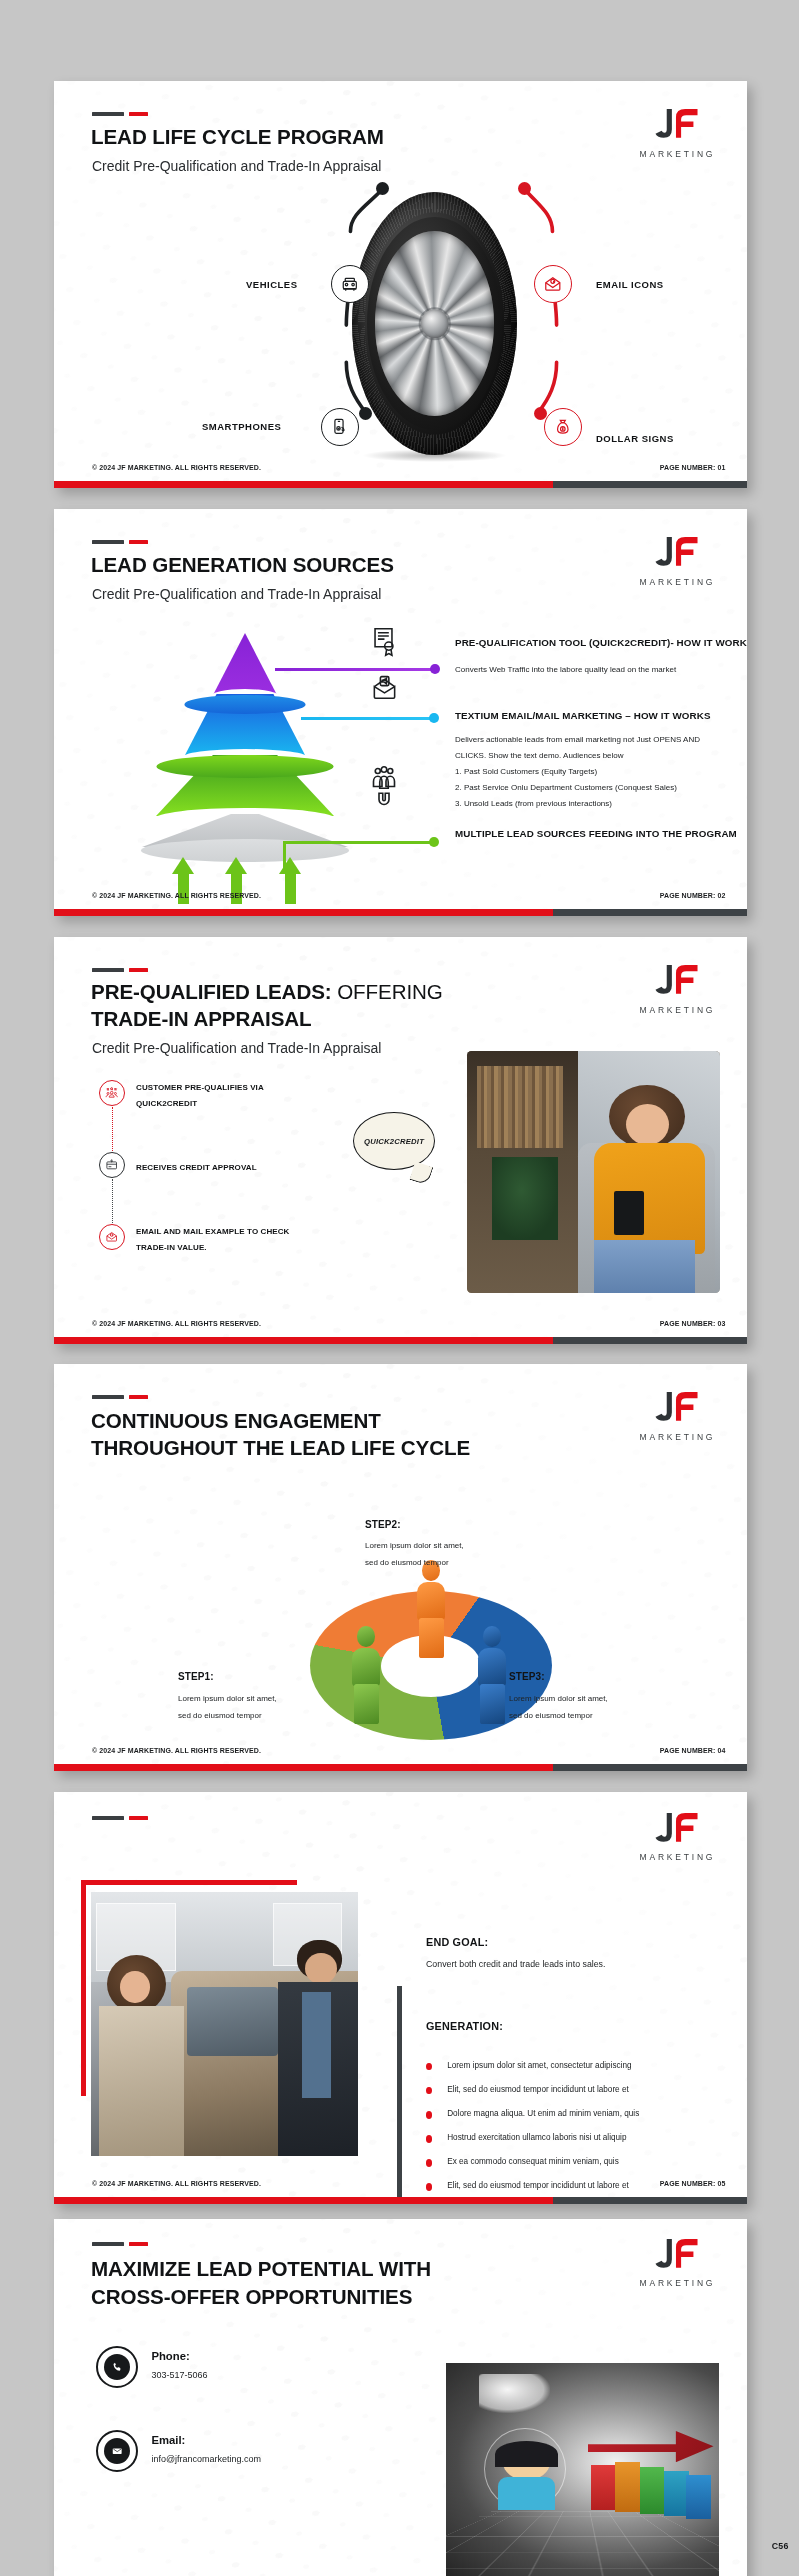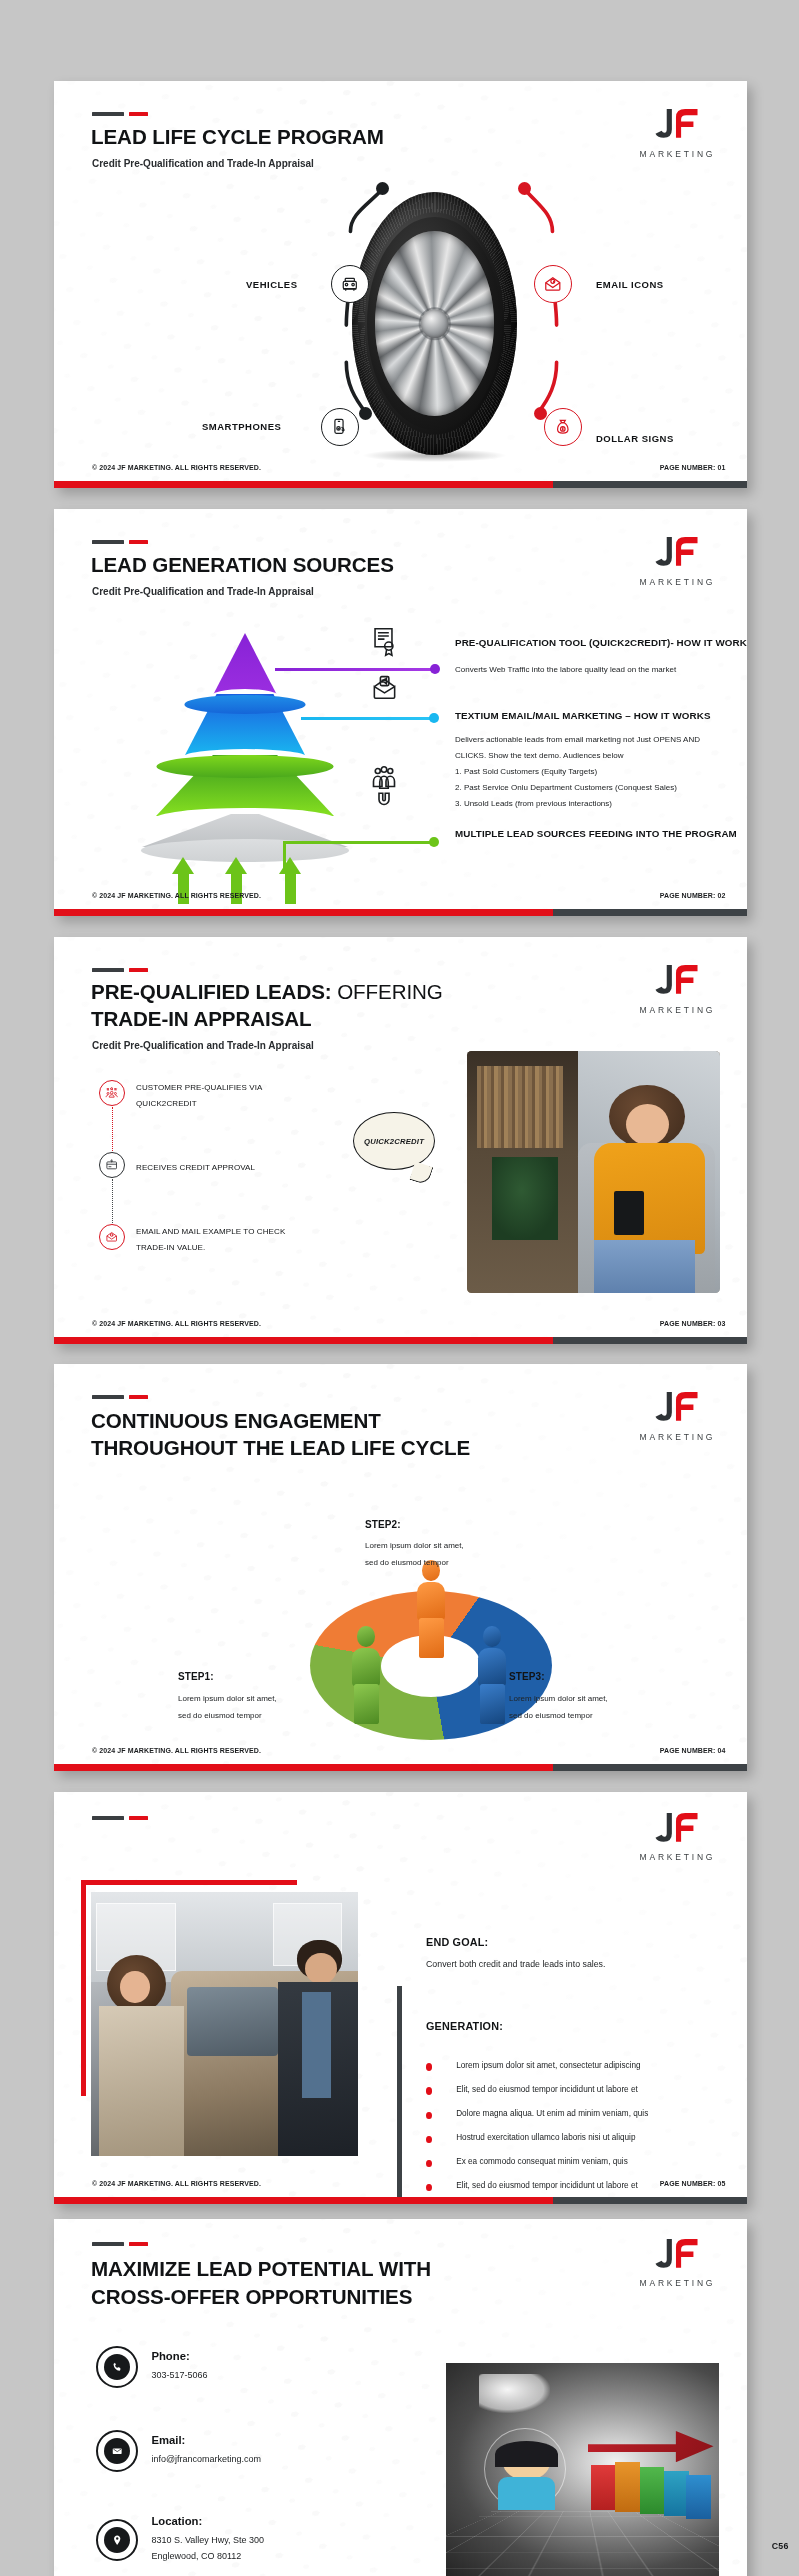--- a/index.html
+++ b/index.html
@@ -48,21 +48,21 @@
   .rule .r { width:19px; height:3.6px; background:#e20e18; border-radius:0.5px; }
 
   .title {
     position:absolute; left:37px;
     font-weight:700; font-size:20.6px; letter-spacing:-0.1px;
     color:#111315; line-height:1.18; white-space:pre-line;
   }
   .title .lite { font-weight:400; }
   .subtitle {
     position:absolute; left:38px;
-    font-size:10px; color:#2a2d30; font-weight:700;
+    font-size:14px; color:#2a2d30; font-weight:400;
   }
 
   
   .logo { position:absolute; right:20.6px; top:25px; width:98px; text-align:center; }
   .logo svg { display:block; margin:0 auto; }
   .logo .mk {
     margin-top:3.6px; font-size:8.5px; letter-spacing:2.8px;
     color:#3a3e41; font-weight:500;
   }
 
@@ -179,21 +179,21 @@
   .bubble span { font-style:italic; font-weight:700; font-size:7.7px; color:#17191b; letter-spacing:0.2px; }
   .bubble:after {
     content:""; position:absolute; right:3.1px; bottom:-13.4px; width:17.5px; height:17.5px;
     background:#f6f3e8; border:1.5px solid #17191b; border-radius:0 0 11.3px 0;
     border-top:none; border-left:none; transform:rotate(18deg);
   }
   .step-circ { position:absolute; width:26px; height:26px; border-radius:50%; background:#fff;
                display:flex; align-items:center; justify-content:center; }
   .step-circ.rd { border:1.3px solid #d81521; }
   .step-circ.dk { border:1.3px solid #2b2f32; }
-  .step-txt { position:absolute; font-weight:400; font-size:8px; color:#111315; line-height:1.95; letter-spacing:0.1px; white-space:pre-line; }
+  .step-txt { position:absolute; font-weight:700; font-size:8px; color:#111315; line-height:1.95; letter-spacing:0.1px; white-space:pre-line; }
   .dotline { position:absolute; left:58px; width:0; border-left:1.3px dotted #d81521; }
   .dotline.dk { border-left-color:#45494c; }
 
   
   .puzzle { position:absolute; left:256px; top:196px; width:242px; height:185px; }
   .pz-ring { position:absolute; left:0; top:31px; width:242px; height:149px; }
   .pz-seg { position:absolute; width:242px; height:149px; border-radius:50%; }
   .pz-green { background:conic-gradient(from 170deg, #7fb241 0deg 110deg, transparent 110deg 360deg); }
   .pz-orange{ background:conic-gradient(from 280deg, #ef7c35 0deg 115deg, transparent 115deg 360deg); }
   .pz-blue  { background:conic-gradient(from 35deg, #1f5fa8 0deg 135deg, transparent 135deg 360deg); }
@@ -210,21 +210,21 @@
   
   .s5-frame-red { position:absolute; left:27px; top:88px; width:216px; height:216px; border-left:5.7px solid #e20e18; border-top:5.7px solid #e20e18; }
   .s5-frame-dk  { position:absolute; left:96px; top:194px; width:252px; height:222px; border-right:5.7px solid #3d4246; border-bottom:5.7px solid #3d4246; }
   .s5-photo {
     position:absolute; left:37px; top:100px; width:267px; height:264px; overflow:hidden;
     background:linear-gradient(165deg,#d6d9dc 0%, #b9bdc1 24%, #8e9398 52%, #6b6f73 74%, #3e4245 100%);
   }
   .s5-h { position:absolute; font-weight:700; font-size:10.8px; color:#111315; letter-spacing:0.2px; }
   .s5-p { position:absolute; font-size:8.8px; color:#1b1e20; }
   .bullets { position:absolute; left:372px; top:268px; width:309px; }
-  .bullet { display:flex; align-items:flex-end; gap:24px; margin-bottom:13px; }
+  .bullet { display:flex; align-items:center; gap:15px; margin-bottom:13px; }
   .bullet .bdot { width:6.2px; height:7.7px; border-radius:50%; background:#e20e18; flex:none; margin-top:2.1px; }
   .bullet .btxt { font-size:8.2px; color:#202325; line-height:1.35; }
 
   
   .ct-row { position:absolute; left:42px; display:flex; align-items:center; gap:13.4px; }
   .ct-ico { width:42px; height:42px; border-radius:50%; border:2.6px solid #17191b;
             display:flex; align-items:center; justify-content:center; flex:none; }
   .ct-ico .in { width:26px; height:26px; border-radius:50%; background:#17191b;
                 display:flex; align-items:center; justify-content:center; color:#fff; }
   .ct-h { font-weight:700; font-size:11.3px; color:#111315; margin-bottom:6.2px; }
@@ -725,35 +725,20 @@
             <path d="M4.6 7.8 12 12.9l7.4-5.1" stroke="#17191b" stroke-width="1.4" fill="none"></path>
           </svg>
         </div>
           </div>
         <div>
           <div class="ct-h">Email:</div>
           <div class="ct-v">info@jfrancomarketing.com</div>
         </div>
       </div>
 
-      <div class="ct-row" style="top:296px">
-        <div class="ct-ico">
-            <div class="in">
-          <svg width="12.4" height="12.4" viewBox="0 0 24 24" fill="#fff" aria-hidden="true">
-            <path d="M12 2.8c-3.4 0-6.1 2.7-6.1 6.1 0 4.5 6.1 12.3 6.1 12.3s6.1-7.8 6.1-12.3c0-3.4-2.7-6.1-6.1-6.1z"></path>
-            <circle cx="12" cy="8.8" r="2.3" fill="#17191b"></circle>
-          </svg>
-        </div>
-          </div>
-        <div>
-          <div class="ct-h">Location:</div>
-          <div class="ct-v">8310 S. Valley Hwy, Ste 300
-Englewood, CO 80112</div>
-        </div>
-      </div>
 
       <div class="s6-photo">
         <div class="s6-grid"></div>
         <div style="position:absolute;left:12%;top:5%;width:26%;height:18%;background:radial-gradient(ellipse at 40% 40%, rgba(255,255,255,.95), rgba(255,255,255,.55) 60%, transparent 72%);border-radius:3.1px"></div>
         <div style="position:absolute;left:14%;top:30%;width:30%;height:38%;border:1px solid rgba(255,255,255,.5);border-radius:50%"></div>
         <div style="position:absolute;left:21%;top:38%;width:17%;height:16%;border-radius:50%;background:#f2cf9e"></div>
         <div style="position:absolute;left:18%;top:36%;width:23%;height:12%;border-radius:50% 50% 0 0;background:#1b1b1f"></div>
         <div style="position:absolute;left:19%;top:53%;width:21%;height:15%;border-radius:9.3px 9.3px 0 0;background:#3fb3d8"></div>
         <div style="position:absolute;left:53%;top:47%;width:9%;height:21%;background:linear-gradient(180deg,#e03a3a,#b42020)"></div>
         <div style="position:absolute;left:62%;top:46%;width:9%;height:23%;background:linear-gradient(180deg,#e8952b,#c06b10)"></div>

